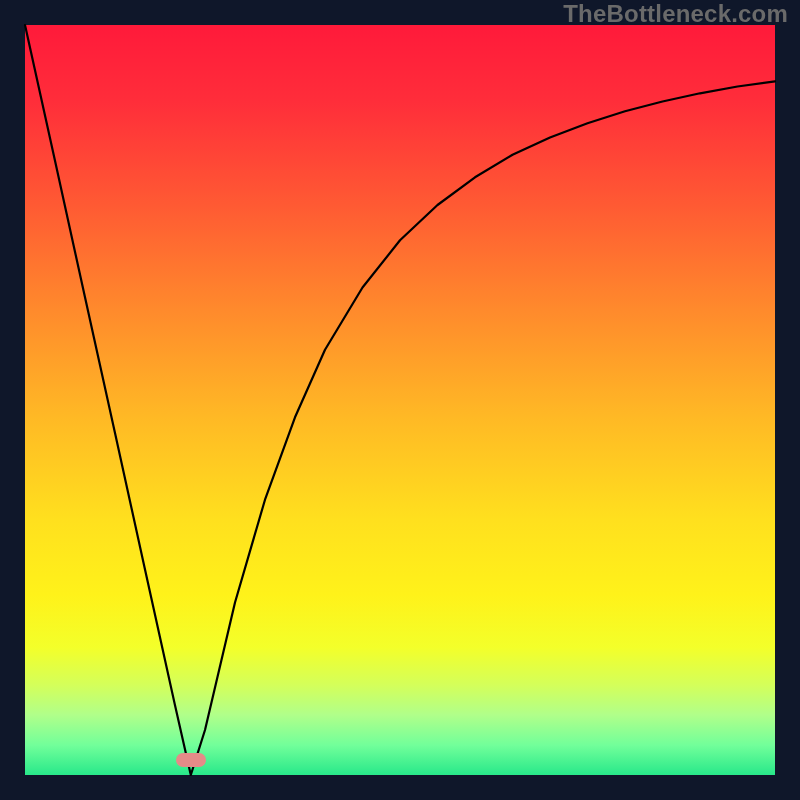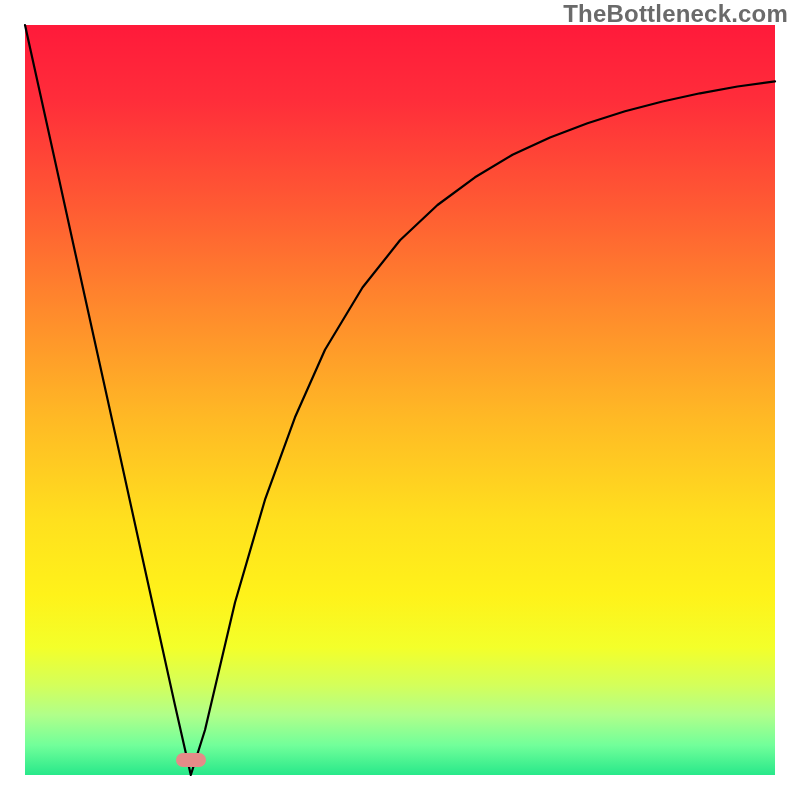--- a/index.html
+++ b/index.html
@@ -9,21 +9,21 @@
     height: 800px;
     background: #000;
     overflow: hidden;
   }
   .frame {
     position: absolute;
     left: 0;
     top: 0;
     width: 800px;
     height: 800px;
-    background: #ffffff;
+    background: #0f172a;
   }
   .plot {
     position: absolute;
     left: 25px;
     top: 25px;
     width: 750px;
     height: 750px;
     background: linear-gradient(to bottom,
       #ff1a3a 0%,
       #ff2d3a 10%,

